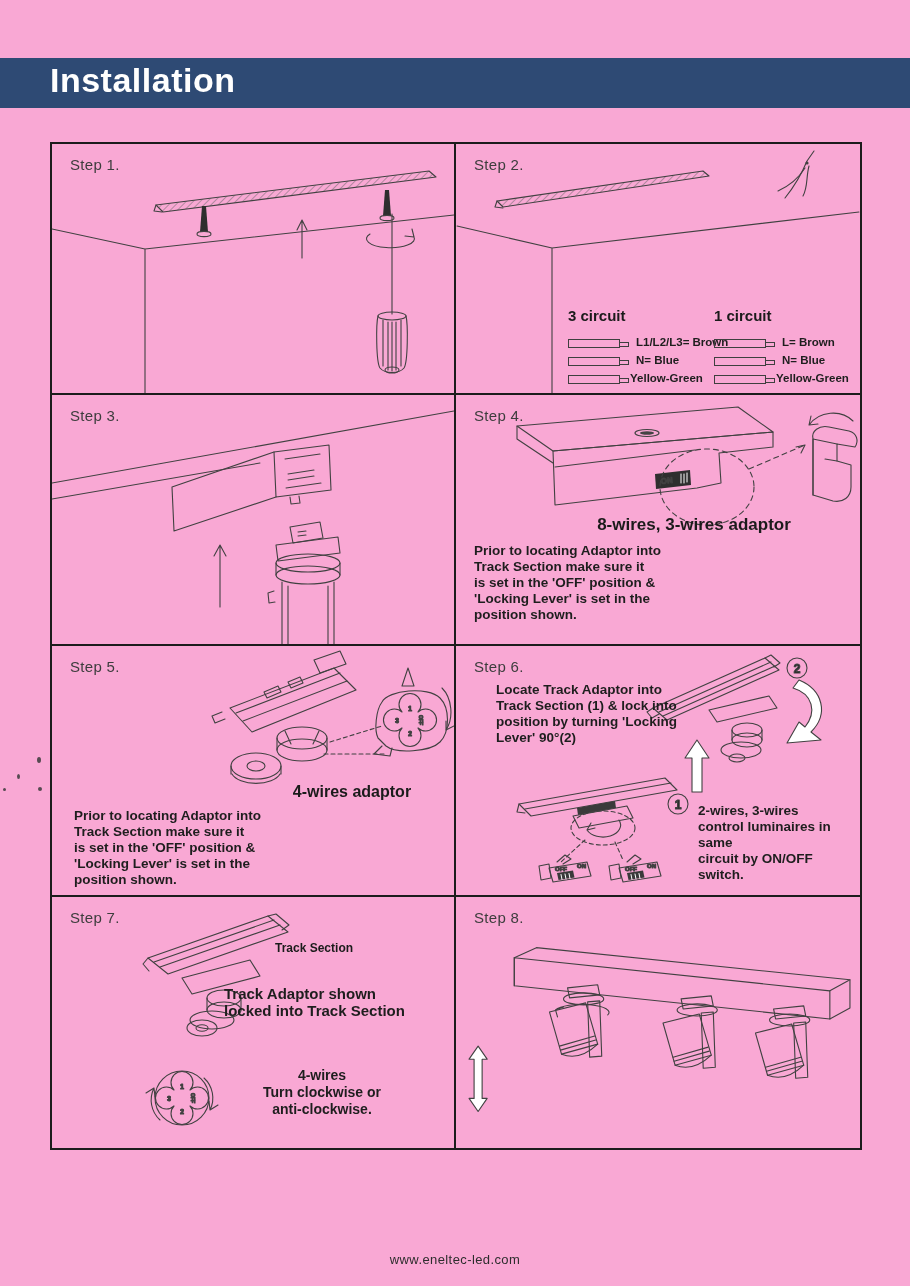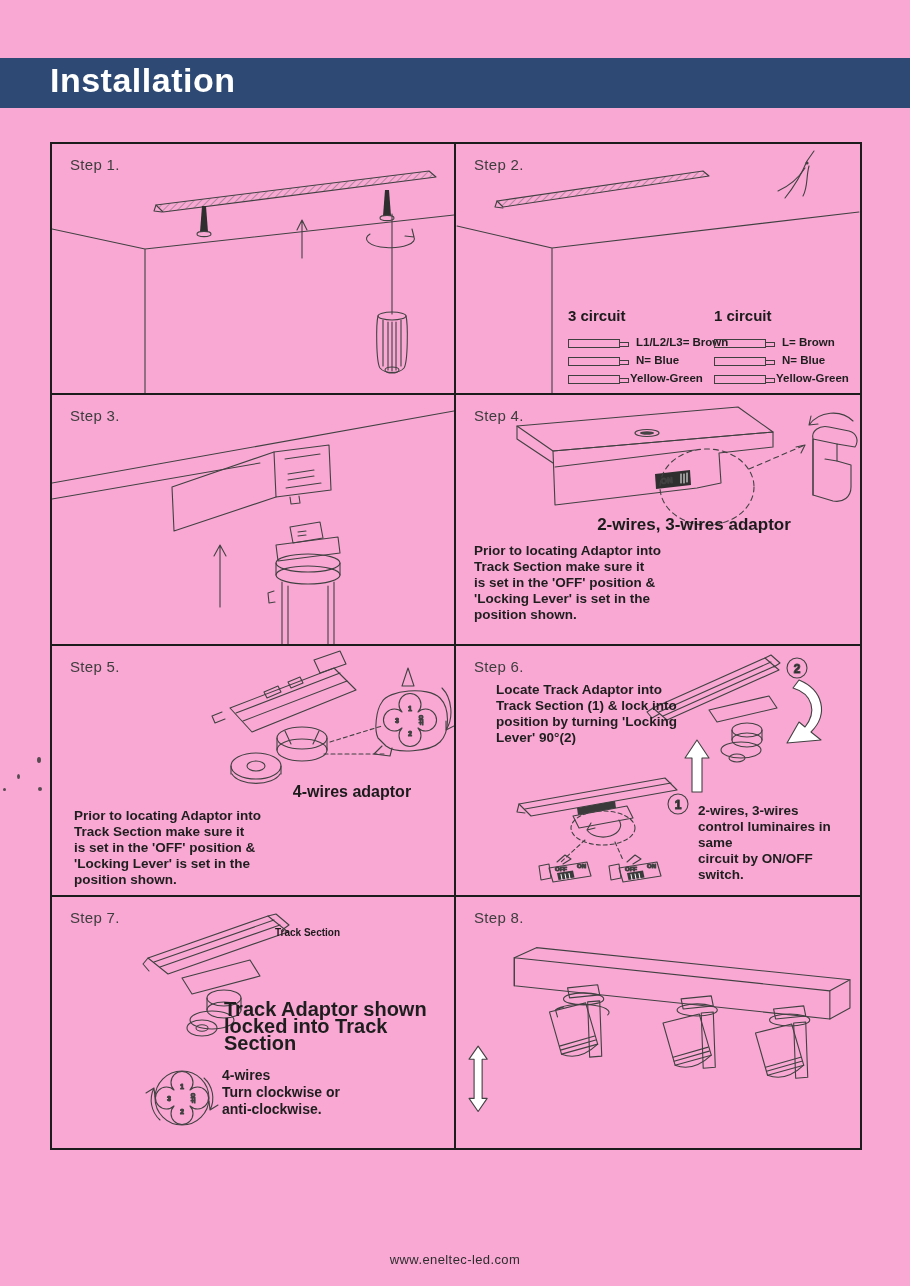--- a/index.html
+++ b/index.html
@@ -185,21 +185,21 @@
           <path stroke-dasharray="5 4" d="M292,74 L348,50"></path>
           <path d="M348,50 l-9,2 M348,50 l-4,8"></path>
           <g>
             <path d="M352,30 C362,16 384,14 396,26 M352,30 l9,-1 M352,30 l2,-9"></path>
             <path d="M356,44 C354,36 362,30 372,32 L392,36 C400,38 402,46 398,52 L380,49 L380,66 L394,70 L394,92 C394,102 386,108 376,106 L356,100 Z"></path>
             <path d="M356,44 L380,49 M356,44 L356,100 M380,66 L368,64"></path>
           </g>
         </g>
       </svg>
       <div class="step-label">Step 4.</div>
-      <div class="caption" style="left:108px;top:120px;width:260px;text-align:center;font-size:17px;">2-wires, 3-wires adaptor</div>
+      <div class="caption" style="left:108px;top:120px;width:260px;text-align:center;font-size:17px;">8-wires, 3-wires adaptor</div>
       <div class="note" style="left:18px;top:148px;width:220px;">Prior to locating Adaptor into
 Track Section make sure it
 is set in the 'OFF' position &amp;
 'Locking Lever' is set in the
 position shown.</div>
     </div>
 
     <div class="cell">
       <svg class="art" viewBox="0 0 402 249">
         <g fill="none" stroke="#414141" stroke-width="1.1" stroke-linecap="round" stroke-linejoin="round">
@@ -331,24 +331,24 @@
             <text x="130" y="191" font-size="6.5" text-anchor="middle">1</text>
             <text x="130" y="216" font-size="6.5" text-anchor="middle">2</text>
             <text x="117" y="203" font-size="6.5" text-anchor="middle">3</text>
             <text x="141" y="202" font-size="5" text-anchor="middle" transform="rotate(90 141 200)">OFF</text>
             <path d="M152,180 A27,27 0 0 1 158,212 M158,212 l-1,-9 M158,212 l8,-5"></path>
             <path d="M108,222 A27,27 0 0 1 102,190 M102,190 l1,9 M102,190 l-8,5"></path>
           </g>
         </g>
       </svg>
       <div class="step-label">Step 7.</div>
-      <div class="caption" style="left:223px;top:30px;font-size:10px;">Track Section</div>
-      <div class="note" style="left:172px;top:104px;width:210px;font-size:20px;line-height:17px;">Track Adaptor shown
+      <div class="caption" style="left:223px;top:44px;font-size:12px;">Track Section</div>
+      <div class="note" style="left:172px;top:88px;width:210px;font-size:15px;line-height:17px;">Track Adaptor shown
 locked into Track Section</div>
-      <div class="note" style="left:170px;top:170px;width:200px;font-size:14px;line-height:17px;">4-wires
+      <div class="note" style="left:170px;top:170px;width:200px;font-size:14px;line-height:17px;text-align:center;">4-wires
 Turn clockwise or
 anti-clockwise.</div>
     </div>
 
     <div class="cell">
       <svg class="art" viewBox="0 0 402 249">
         <defs>
           <g id="light8">
             <path d="M-14,-6 L16,-9 L18,1 L-12,4 Z"></path>
             <ellipse cx="2" cy="5" rx="20" ry="6"></ellipse>

